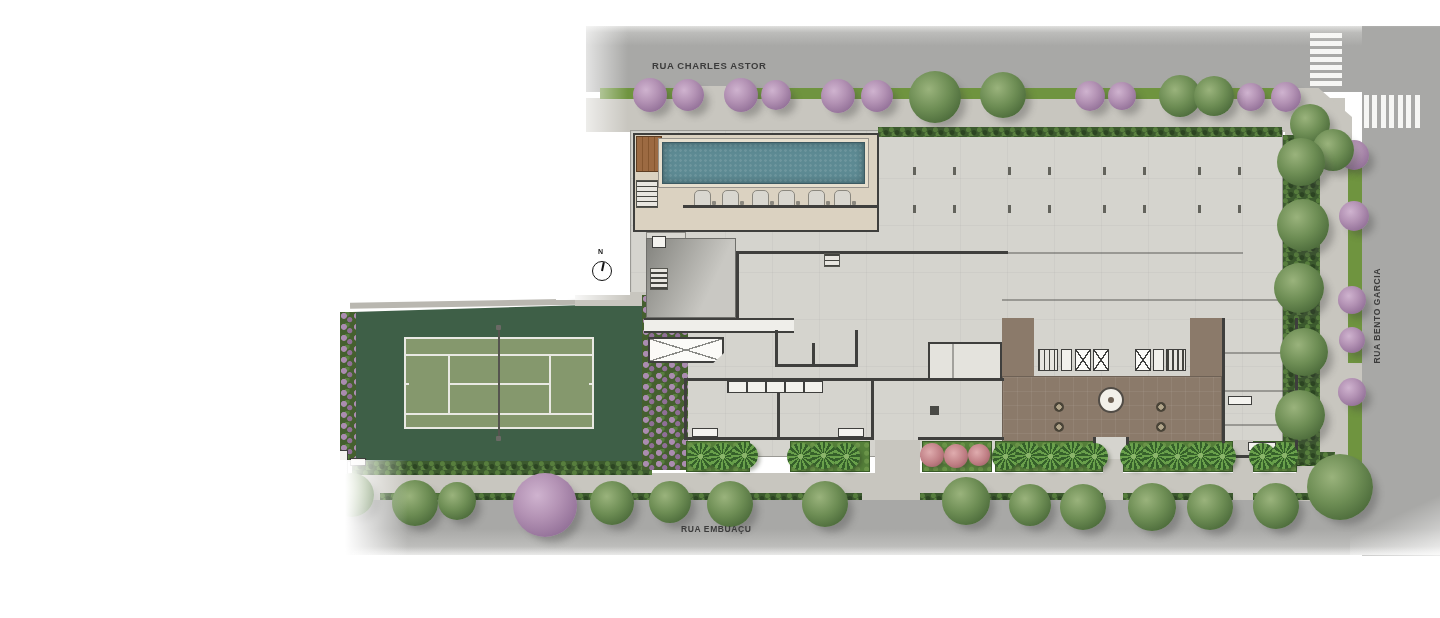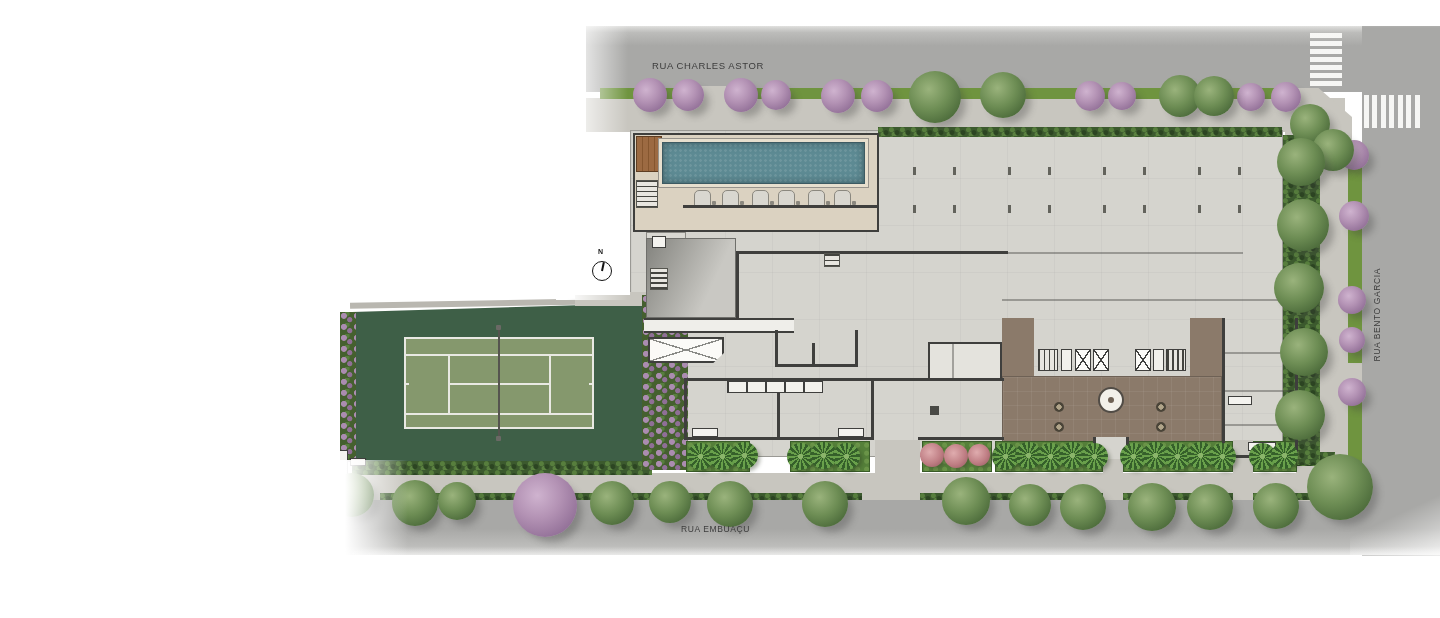--- a/index.html
+++ b/index.html
@@ -69,21 +69,21 @@
   .tree.palm{background:radial-gradient(circle,#8ab56a 0 14%,transparent 15%),
         repeating-conic-gradient(from 8deg,#69a04b 0 14deg,#35602a 14deg 28deg);
         box-shadow:3px 3px 4px -1px rgba(40,50,30,.4);}
   .tree.pink{background:radial-gradient(circle at 40% 38%,#dfacae,#bf7e84 55%,#9c5e66 90%);
         box-shadow:3px 3px 4px -1px rgba(60,50,50,.35);}
   
   .lounger{position:absolute;top:190px;width:17px;height:18px;background:#d9d7d0;border:1px solid #8b887f;
         border-radius:5px 5px 2px 2px;box-sizing:border-box;}
   .lounger:after{content:"";position:absolute;right:-6px;bottom:2px;width:4px;height:4px;background:#8b887f;border-radius:1px;}
   .tick{position:absolute;width:3px;height:8px;background:rgba(70,70,64,.8);}
-  .street-label{position:absolute;color:#3c3c3c;font-weight:normal;font-size:9.5px;letter-spacing:.6px;white-space:nowrap;text-align:right;}
+  .street-label{position:absolute;color:#3c3c3c;font-weight:bold;font-size:9.5px;letter-spacing:.6px;white-space:nowrap;text-align:right;}
   .street-label.vert{writing-mode:vertical-rl;transform:rotate(180deg);font-size:8.5px;}
   .fade{position:absolute;pointer-events:none;}
   .pot{position:absolute;width:10px;height:10px;border-radius:50%;background:radial-gradient(circle,#b0a489 0 35%,#4a4438 40%);}
   .fountain{position:absolute;width:26px;height:26px;border-radius:50%;background:#f2f0ea;border:2px solid #514c46;box-sizing:border-box;}
   .fountain:after{content:"";position:absolute;left:8px;top:8px;width:6px;height:6px;border-radius:50%;background:#6e6155;}
   .compass-circle{position:absolute;width:20px;height:20px;border:1.6px solid #141414;border-radius:50%;box-sizing:border-box;background:rgba(255,255,255,.6);}
   .compass-needle{position:absolute;width:1.6px;height:9px;background:#141414;transform-origin:bottom center;transform:rotate(12deg);}
   .compass-n{position:absolute;font-size:7px;font-weight:bold;color:#141414;}
   .door{background:#f4f3ef;border:1px solid #3f3f3d;box-sizing:border-box;}
   .panel-row{display:flex;gap:2px;background:#3f3f3d;padding:1.5px;box-sizing:border-box;}

